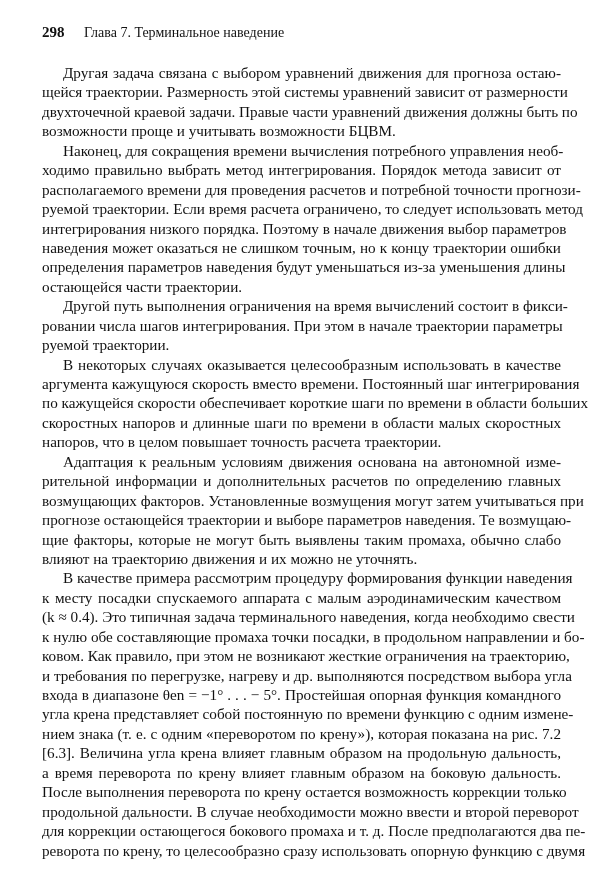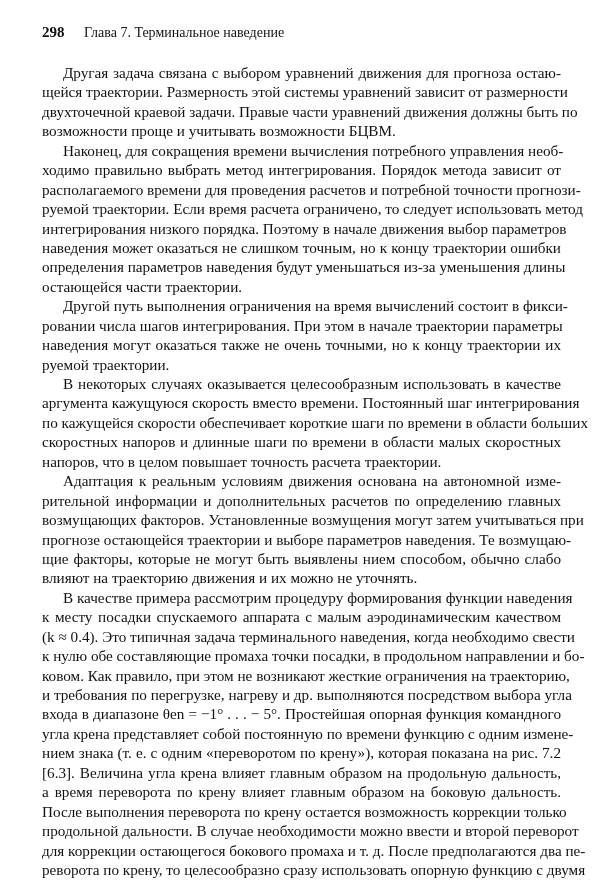--- a/index.html
+++ b/index.html
@@ -29,32 +29,31 @@
     <span class="line indent">Наконец, для сокращения времени вычисления потребного управления необ-</span>
     <span class="line">ходимо правильно выбрать метод интегрирования. Порядок метода зависит от</span>
     <span class="line">располагаемого времени для проведения расчетов и потребной точности прогнози-</span>
     <span class="line">руемой траектории. Если время расчета ограничено, то следует использовать метод</span>
     <span class="line">интегрирования низкого порядка. Поэтому в начале движения выбор параметров</span>
     <span class="line">наведения может оказаться не слишком точным, но к концу траектории ошибки</span>
     <span class="line">определения параметров наведения будут уменьшаться из-за уменьшения длины</span>
     <span class="line last">остающейся части траектории.</span>
     <span class="line indent">Другой путь выполнения ограничения на время вычислений состоит в фикси-</span>
     <span class="line">ровании числа шагов интегрирования. При этом в начале траектории параметры</span>
-    <span class="line">наведения могут оказаться также не очень точными, но к концу траектории их</span>
     <span class="line last">руемой траектории.</span>
     <span class="line indent">В некоторых случаях оказывается целесообразным использовать в качестве</span>
     <span class="line">аргумента кажущуюся скорость вместо времени. Постоянный шаг интегрирования</span>
     <span class="line">по кажущейся скорости обеспечивает короткие шаги по времени в области больших</span>
     <span class="line">скоростных напоров и длинные шаги по времени в области малых скоростных</span>
     <span class="line last">напоров, что в целом повышает точность расчета траектории.</span>
     <span class="line indent">Адаптация к реальным условиям движения основана на автономной изме-</span>
     <span class="line">рительной информации и дополнительных расчетов по определению главных</span>
     <span class="line">возмущающих факторов. Установленные возмущения могут затем учитываться при</span>
     <span class="line">прогнозе остающейся траектории и выборе параметров наведения. Те возмущаю-</span>
-    <span class="line">щие факторы, которые не могут быть выявлены нием способом, обычно слабо</span>
+    <span class="line">щие факторы, которые не могут быть выявлены таким промаха, обычно слабо</span>
     <span class="line last">влияют на траекторию движения и их можно не уточнять.</span>
     <span class="line indent">В качестве примера рассмотрим процедуру формирования функции наведения</span>
     <span class="line">к месту посадки спускаемого аппарата с малым аэродинамическим качеством</span>
     <span class="line">(k ≈ 0.4). Это типичная задача терминального наведения, когда необходимо свести</span>
     <span class="line">к нулю обе составляющие промаха точки посадки, в продольном направлении и бо-</span>
     <span class="line">ковом. Как правило, при этом не возникают жесткие ограничения на траекторию,</span>
     <span class="line">и требования по перегрузке, нагреву и др. выполняются посредством выбора угла</span>
     <span class="line">входа в диапазоне θen = −1° . . . − 5°. Простейшая опорная функция командного</span>
     <span class="line">угла крена представляет собой постоянную по времени функцию с одним измене-</span>
     <span class="line">нием знака (т. е. с одним «переворотом по крену»), которая показана на рис. 7.2</span>

